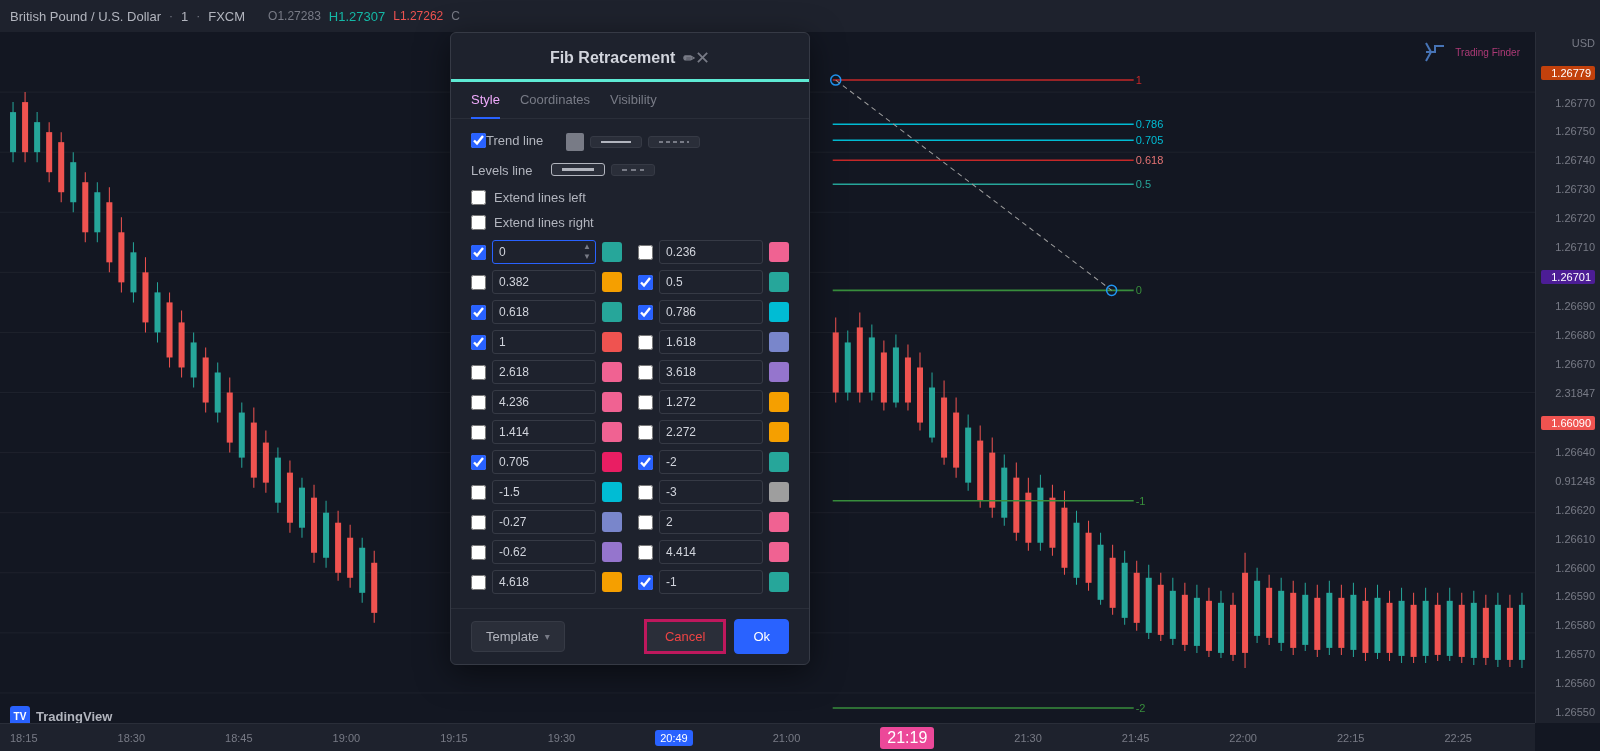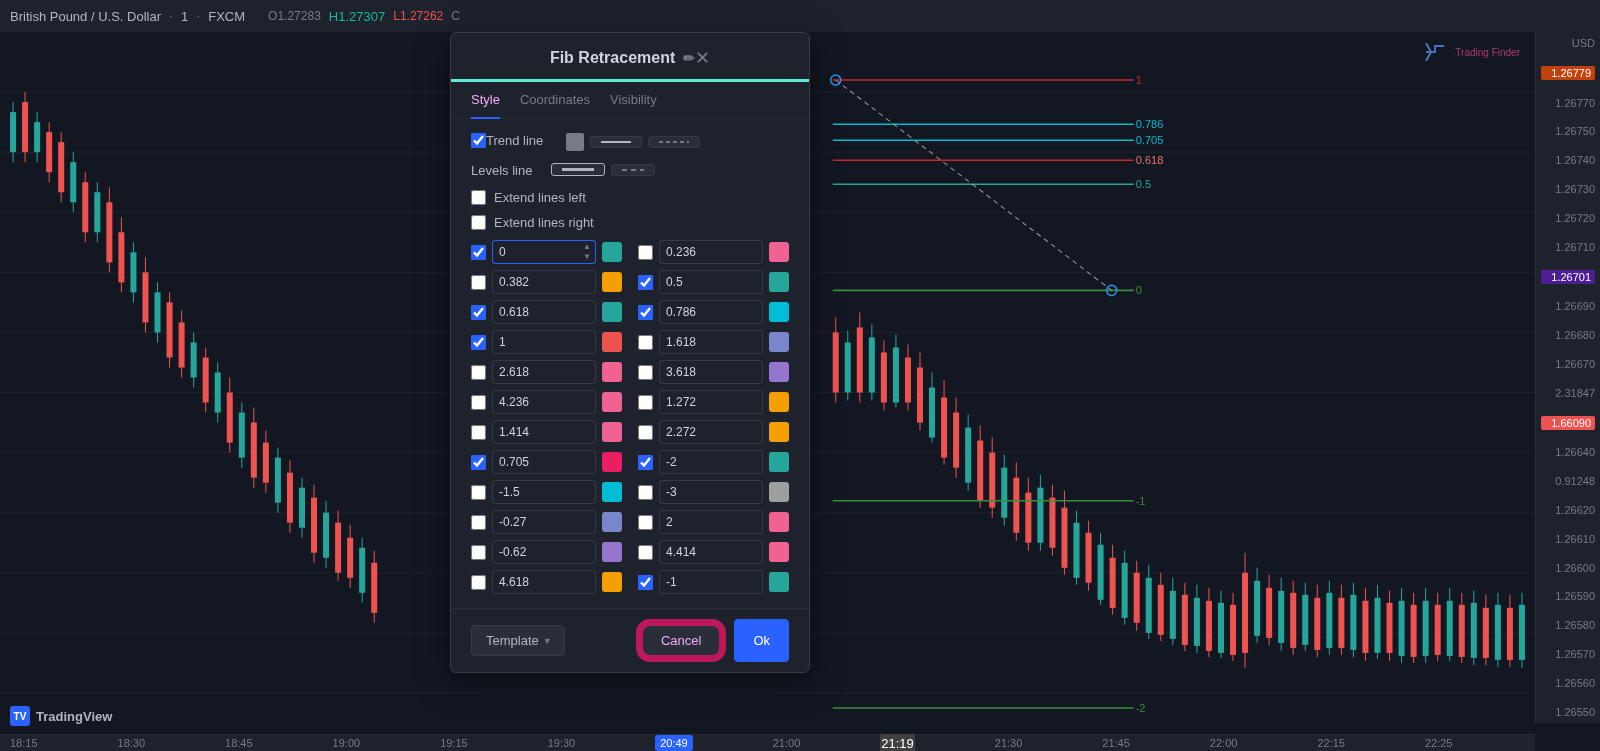--- a/index.html
+++ b/index.html
@@ -100,21 +100,21 @@
       padding: 1px 4px;
       border-radius: 2px;
     }
 
     
     .time-axis {
       position: absolute;
       bottom: 0;
       left: 0;
       right: 65px;
-      height: 17px;
+      height: 28px;
       background: #1e222d;
       border-top: 1px solid #2a2e39;
       display: flex;
       align-items: center;
       padding: 0 10px;
       gap: 80px;
       z-index: 2;
     }
 
     .time-tick {
@@ -412,23 +412,23 @@
     }
 
     .footer-actions {
       display: flex;
       gap: 8px;
     }
 
     .cancel-btn {
       padding: 7px 18px;
       background: #2a2e39;
-      border: 7px solid #be185d;
-      border-radius: 14px;
-      color: #f0abfc;
+      border: 3px solid #be185d;
+      border-radius: 0;
+      color: #ef4444;
       font-size: 13px;
       cursor: pointer;
     }
 
     .ok-btn {
       padding: 7px 18px;
       background: #2962ff;
       border: 1px solid #2962ff;
       border-radius: 4px;
       color: white;
@@ -804,21 +804,21 @@
 
   <div class="time-axis">
     <span class="time-tick">18:15</span>
     <span class="time-tick">18:30</span>
     <span class="time-tick">18:45</span>
     <span class="time-tick">19:00</span>
     <span class="time-tick">19:15</span>
     <span class="time-tick">19:30</span>
     <span class="time-tick highlighted" style="background:#2962ff;color:white;padding:2px 5px;border-radius:3px;font-size:11px">20:49</span>
     <span class="time-tick">21:00</span>
-    <span class="time-tick highlighted" style="background:#404040;color:white;padding:2px 1px;border-radius:3px;font-size:13px">21:19</span>
+    <span class="time-tick highlighted" style="background:#ec4899;color:white;padding:2px 7px;border-radius:3px;font-size:16px">21:19</span>
     <span class="time-tick">21:30</span>
     <span class="time-tick">21:45</span>
     <span class="time-tick">22:00</span>
     <span class="time-tick">22:15</span>
     <span class="time-tick">22:25</span>
   </div>
 
   <div class="tv-logo">
     <div class="tv-logo-icon">TV</div>
     <span>TradingView</span>

